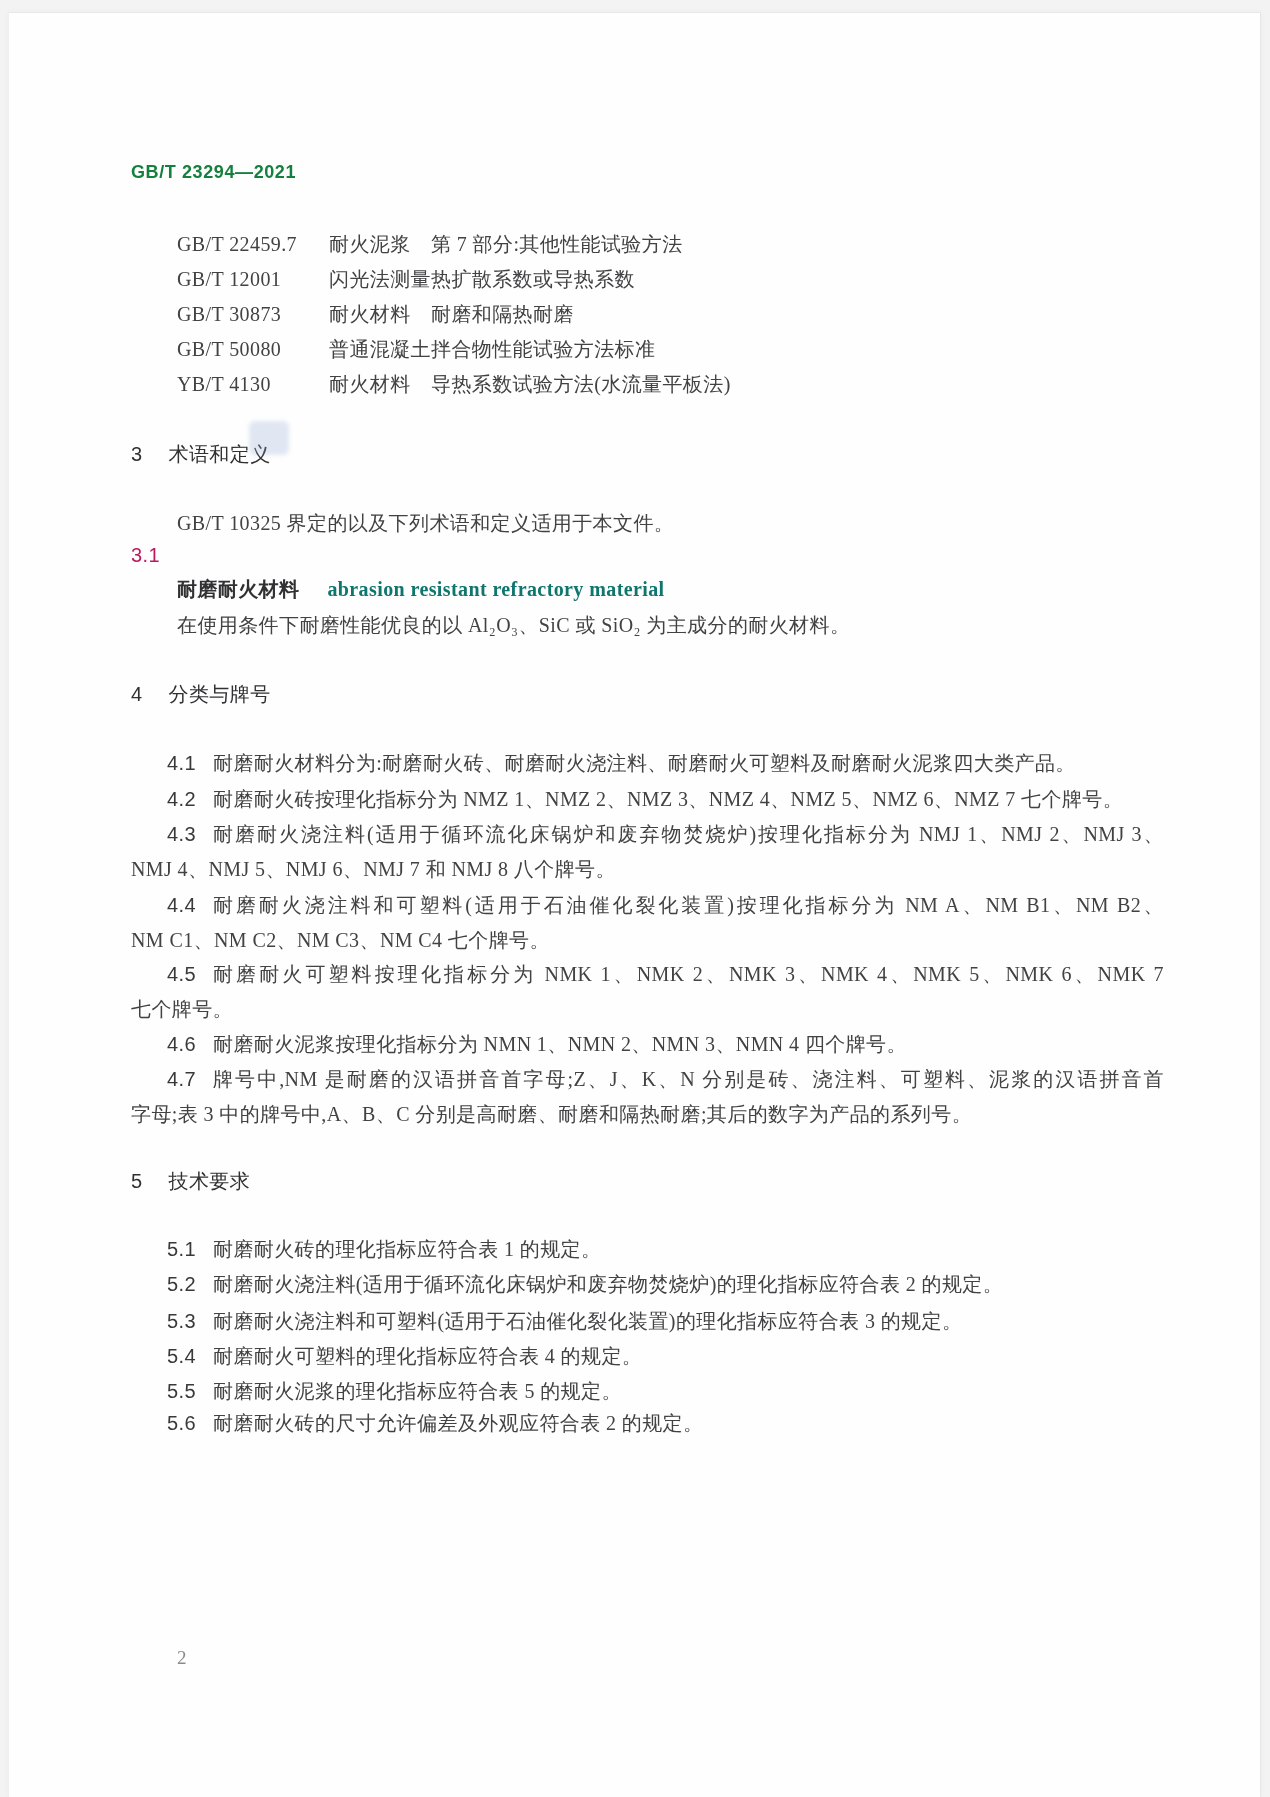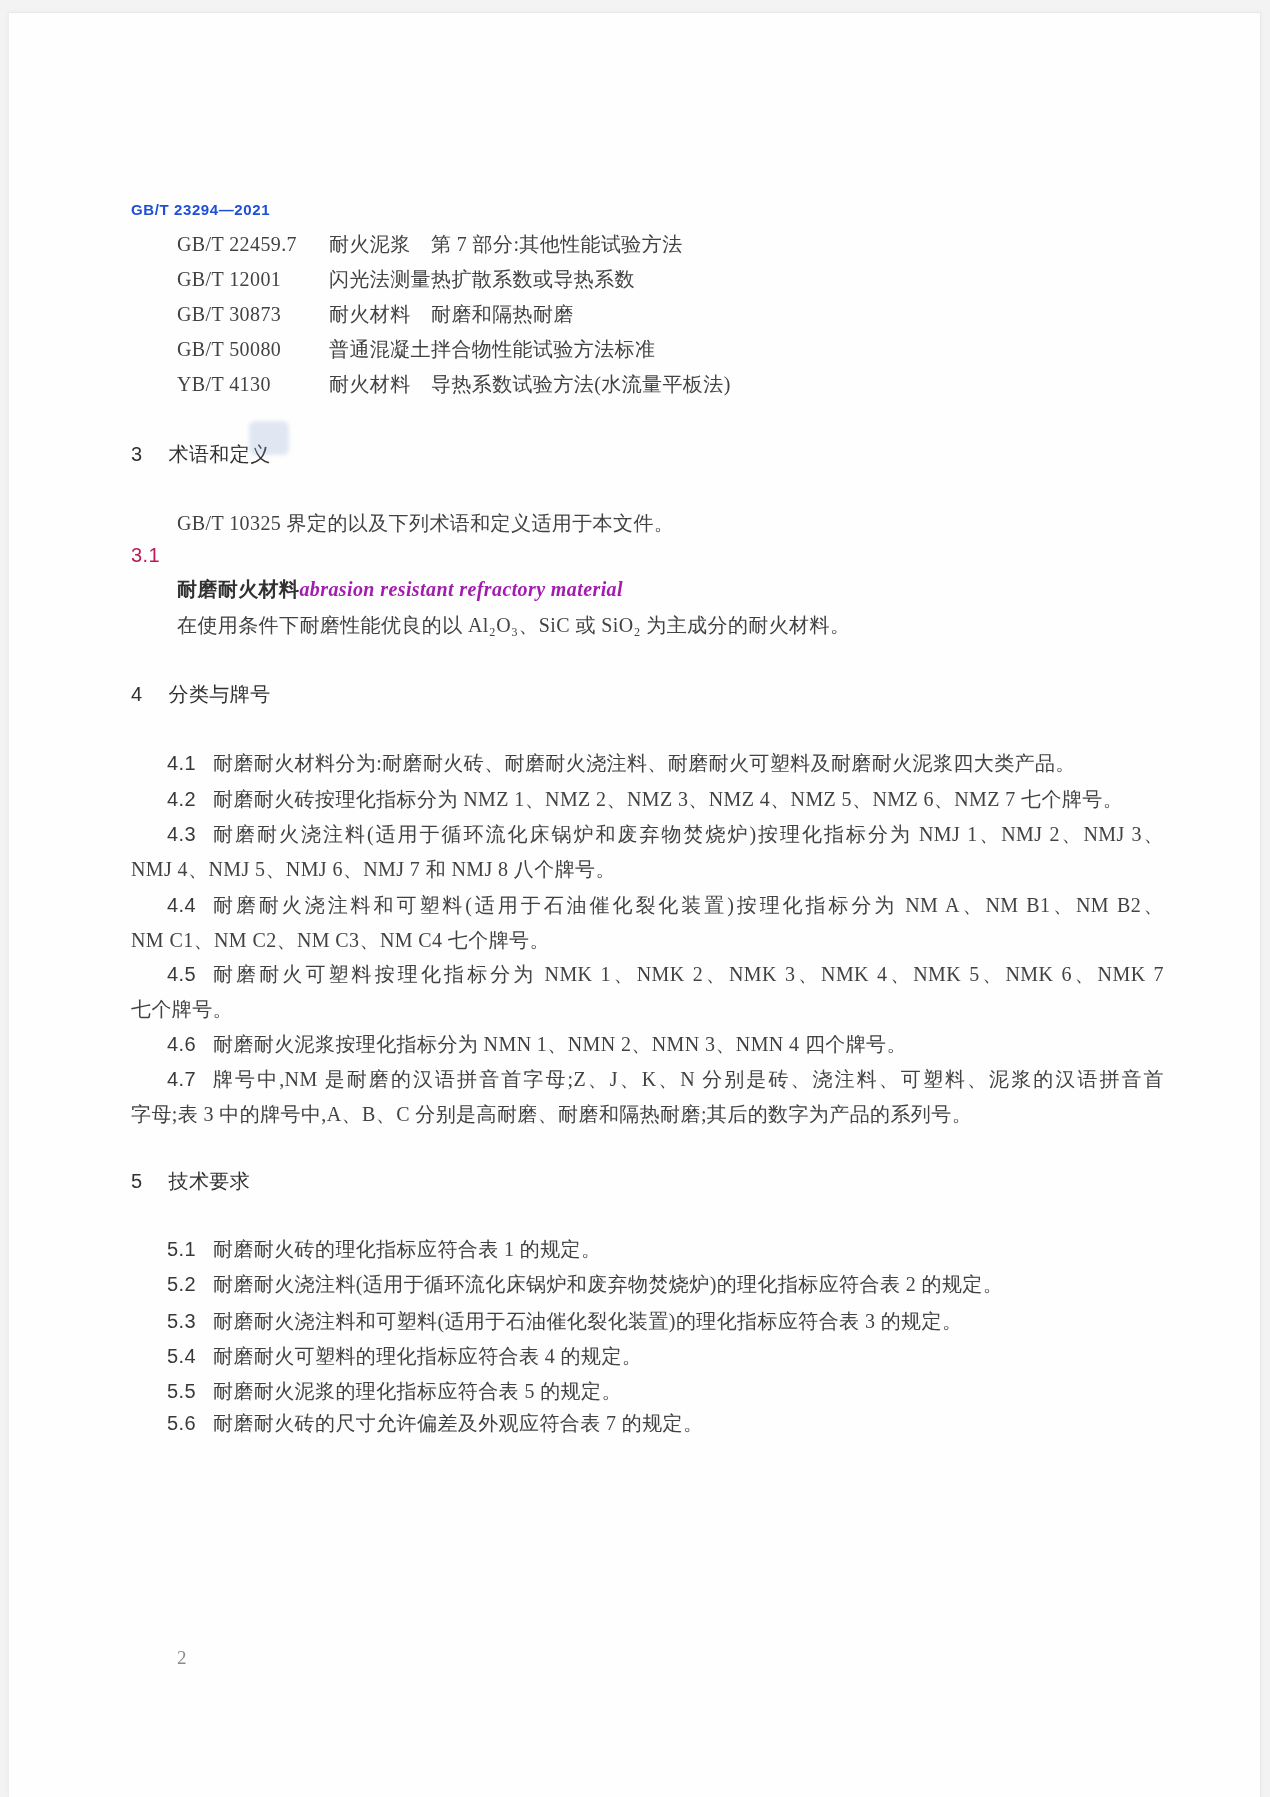--- a/index.html
+++ b/index.html
@@ -22,23 +22,23 @@
   }
   .ln{
     position:absolute;left:122px;
     font-size:20px;line-height:27px;
     letter-spacing:0.4px;
     white-space:nowrap;
     color:#424244;
   }
   .indent{left:168px;}
   .hdr{
-    font-weight:bold;color:#1d4ed8;
+    font-weight:bold;color:#15803d;
     font-family:"Liberation Sans","DejaVu Sans",sans-serif;
-    font-size:15px;letter-spacing:0.6px;margin-top:37px;
+    font-size:18px;letter-spacing:0.6px;
   }
   .h{
     font-weight:normal;color:#313133;
     font-family:"Liberation Sans","DejaVu Sans",sans-serif;
     font-size:20px;
   }
   .h .hnum{margin-right:26px;}
   .inum{
     font-family:"Liberation Sans","DejaVu Sans",sans-serif;
     color:#39393b;
@@ -48,21 +48,21 @@
   .item .itext{flex:1;}
   .fill{white-space:normal;}
   .fill .itext{text-align:justify;text-align-last:justify;}
   .cont{white-space:normal;}
   .ref .code{display:inline-block;min-width:128px;}
   .ref .rtitle{margin-left:24px;}
   .term-zh{
     font-weight:bold;color:#313133;
     font-family:"Liberation Sans","DejaVu Sans",sans-serif;
   }
-  .term-en{font-weight:bold;color:#a21caf;font-style:italic;}
+  .term-en{font-weight:bold;margin-left:28px;color:#0f766e;}
   .clausenum{
     font-family:"Liberation Sans","DejaVu Sans",sans-serif;
     color:#be185d;
   }
   .pagenum{
     position:absolute;left:168px;top:1634px;
     font-size:19px;color:#8b8b8e;
   }
   .watermark{
     position:absolute;left:240px;top:408px;width:40px;height:34px;
@@ -171,19 +171,19 @@
     <div class="ln item" style="top:1330px">
       <span class="inum">5.4</span>
         <span class="itext">耐磨耐火可塑料的理化指标应符合表 4 的规定。</span>
     </div>
     <div class="ln item" style="top:1365px">
       <span class="inum">5.5</span>
         <span class="itext">耐磨耐火泥浆的理化指标应符合表 5 的规定。</span>
     </div>
     <div class="ln item" style="top:1397px">
       <span class="inum">5.6</span>
-        <span class="itext">耐磨耐火砖的尺寸允许偏差及外观应符合表 7 的规定。</span>
+        <span class="itext">耐磨耐火砖的尺寸允许偏差及外观应符合表 2 的规定。</span>
     </div>
 
     <div class="pagenum">2</div>
 
   </div>
 </div>
 
 </body></html>

